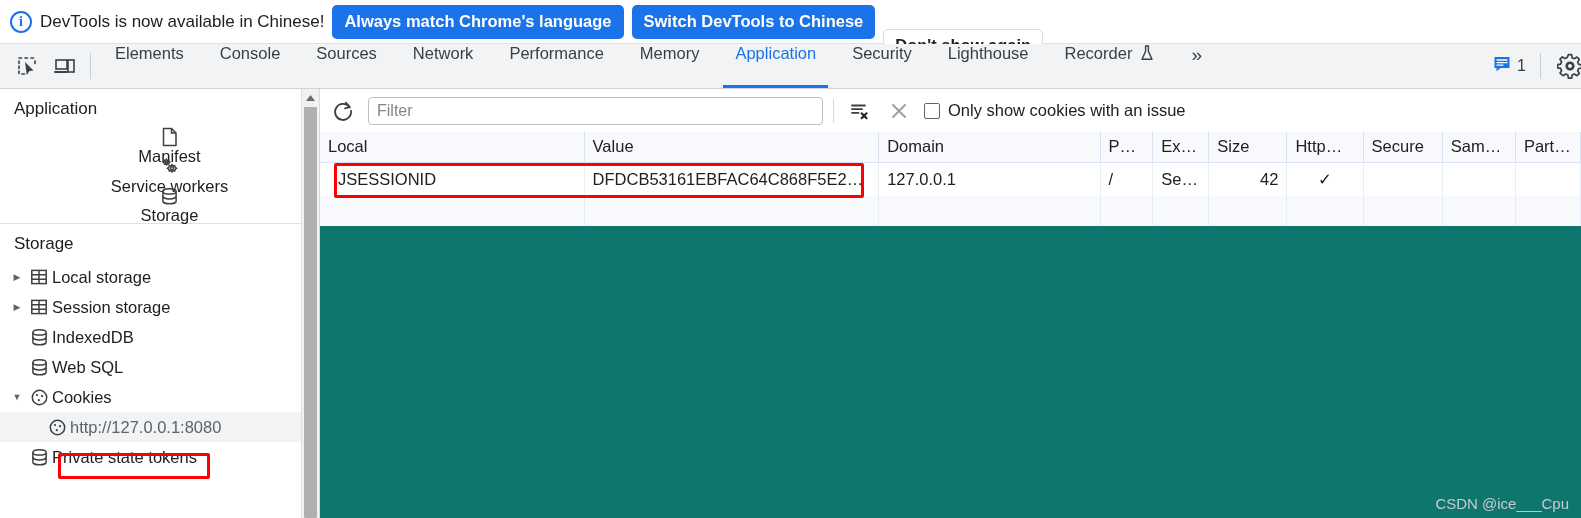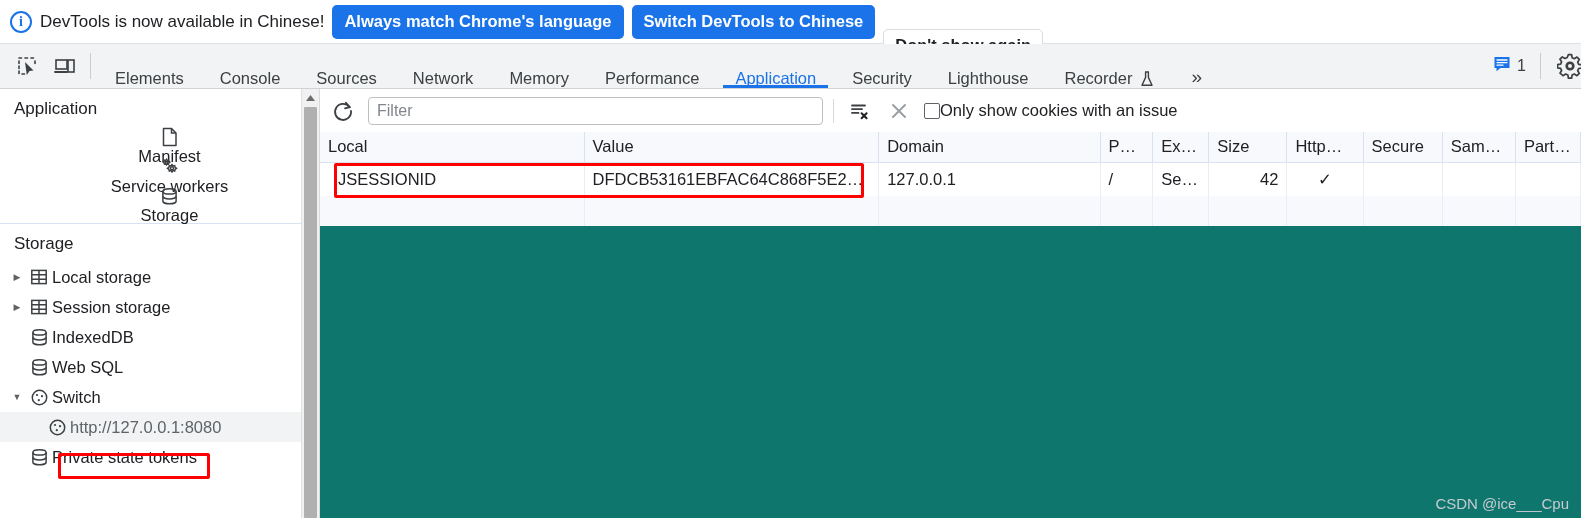--- a/index.html
+++ b/index.html
@@ -64,21 +64,21 @@
   }
   .tb-icon-btn {
     width: 38px;
     display: flex; align-items: center; justify-content: center;
     cursor: pointer;
   }
   #tb-left { display: flex; align-items: center; padding-left: 8px; }
   .vdiv { width: 1px; background: #c7cdd4; height: 26px; margin: 0 6px; align-self: center; }
   #tabs { display: flex; align-items: stretch; }
   .tab {
-    display: flex; align-items: flex-end;
+    display: flex; align-items: flex-start;
     padding: 0 18px;
     font-size: 16.5px;
     color: #3c4043;
     cursor: pointer;
     position: relative;
     white-space: nowrap;
   }
   .tab.active { color: #1a73e8; }
   .tab.active::after {
     content: "";
@@ -189,21 +189,21 @@
     font-size: 16px;
     padding: 0 8px;
     color: #202124;
     outline: none;
     font-family: "Liberation Sans", sans-serif;
     background: #fff;
   }
   #filter-input::placeholder { color: #80868b; }
   .tb-sep { width: 1px; height: 24px; background: #d5d9dd; }
   .tb-act { width: 30px; height: 30px; display: flex; align-items: center; justify-content: center; cursor: pointer; }
-  #issue-checkbox-wrap { display: flex; align-items: center; cursor: pointer; }
+  #issue-checkbox-wrap { display: flex; align-items: center; gap: 8px; cursor: pointer; }
   #issue-checkbox {
     width: 16px; height: 16px;
     border: 1.6px solid #5f6368;
     border-radius: 2px;
     background: #fff;
     flex: none;
   }
   #issue-checkbox-label { font-size: 16.5px; color: #202124; white-space: nowrap; }
 
   
@@ -284,24 +284,24 @@
     <div class="tab">
         <span>Console</span>
       </div>
     <div class="tab">
         <span>Sources</span>
       </div>
     <div class="tab">
         <span>Network</span>
       </div>
     <div class="tab">
+        <span>Performance</span>
+      </div>
+    <div class="tab">
         <span>Memory</span>
-      </div>
-    <div class="tab">
-        <span>Performance</span>
       </div>
     <div class="tab active">
         <span>Application</span>
       </div>
     <div class="tab">
         <span>Security</span>
       </div>
     <div class="tab">
         <span>Lighthouse</span>
       </div>
@@ -447,21 +447,21 @@
       <div class="tree-row indent-2">
         <span class="twisty">▼</span>
         <span class="tree-icon">
           <svg width="19" height="19" viewBox="0 0 19 19">
               <circle cx="9.5" cy="9.5" r="7.2" fill="none" stroke="#3c4043" stroke-width="1.5"></circle>
               <circle cx="7" cy="7" r="1.1" fill="#3c4043"></circle>
               <circle cx="12" cy="8.2" r="1.1" fill="#3c4043"></circle>
               <circle cx="8.8" cy="12.2" r="1.1" fill="#3c4043"></circle>
             </svg>
         </span>
-        <span class="tree-label">Switch</span>
+        <span class="tree-label">Cookies</span>
       </div>
 
       <div class="tree-row indent-3 selected">
         <span class="tree-icon">
           <svg width="19" height="19" viewBox="0 0 19 19">
               <circle cx="9.5" cy="9.5" r="7.2" fill="none" stroke="#3c4043" stroke-width="1.5"></circle>
               <circle cx="7" cy="7" r="1.1" fill="#3c4043"></circle>
               <circle cx="12" cy="8.2" r="1.1" fill="#3c4043"></circle>
               <circle cx="8.8" cy="12.2" r="1.1" fill="#3c4043"></circle>
             </svg>

